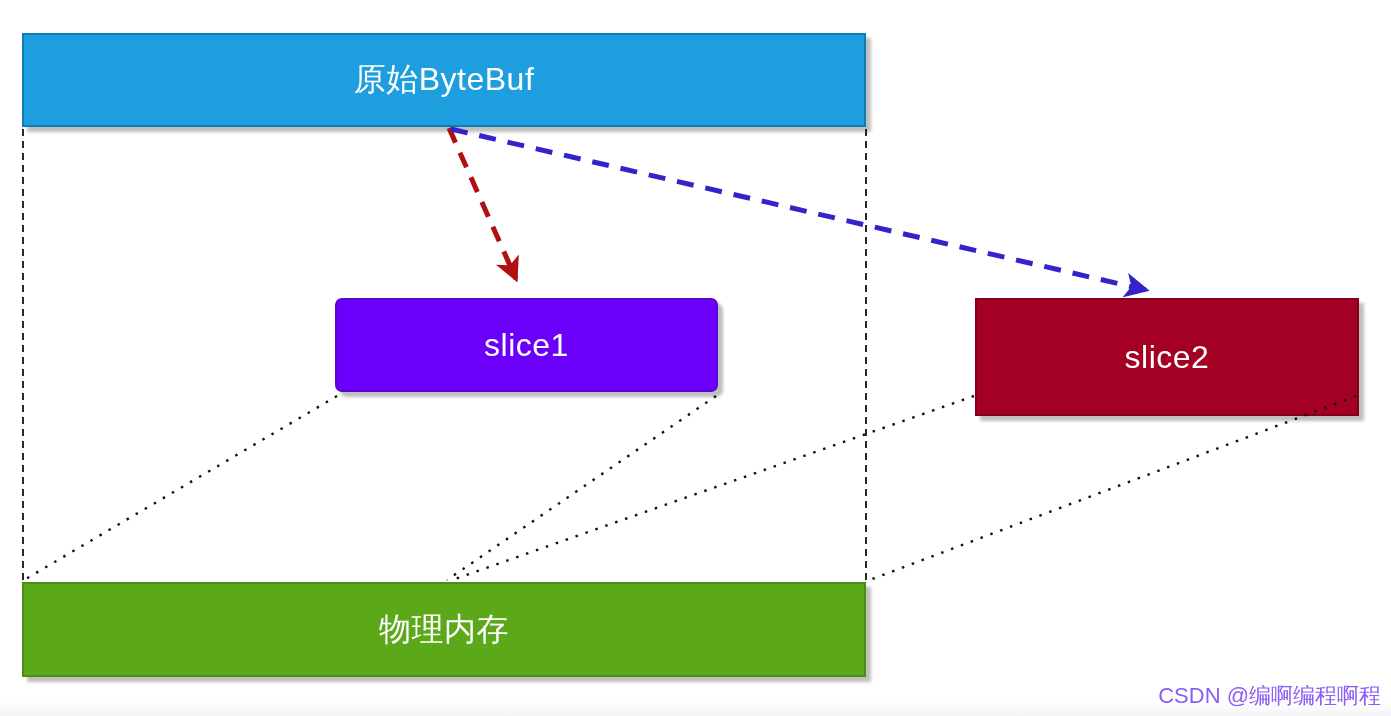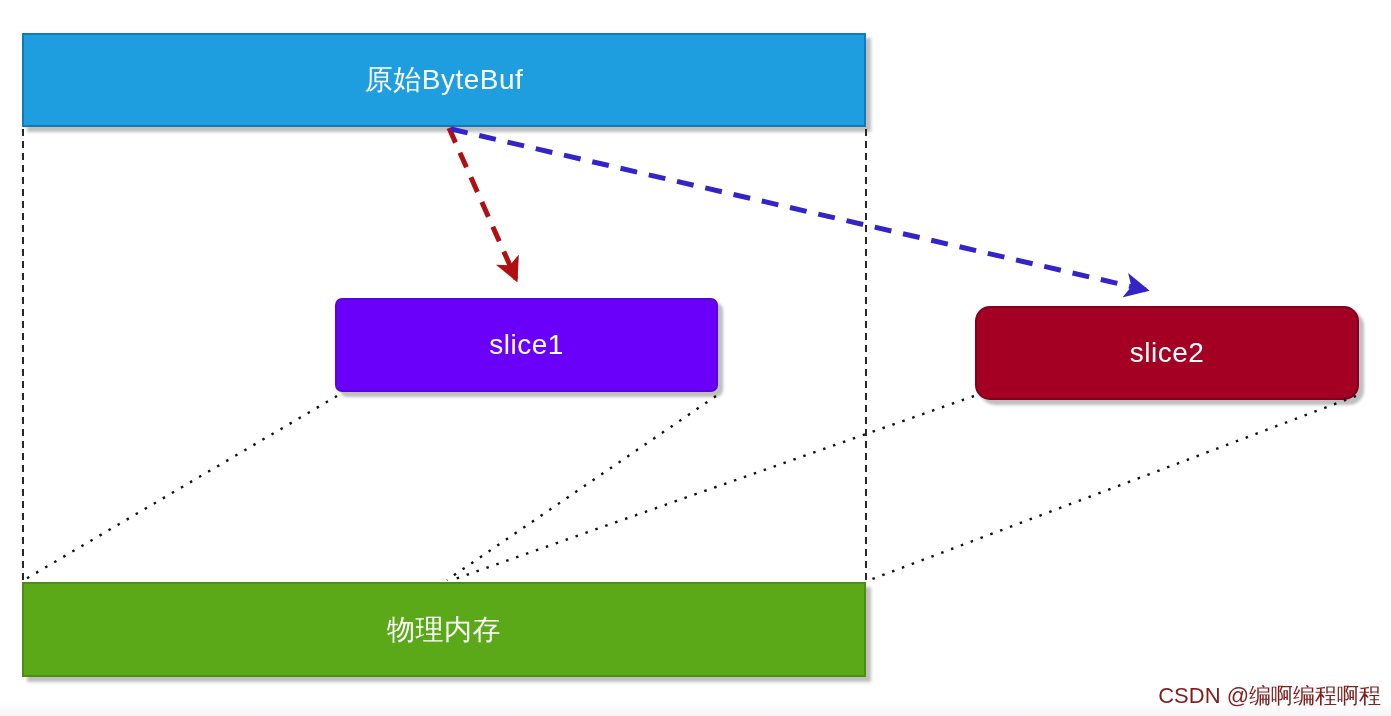--- a/index.html
+++ b/index.html
@@ -17,28 +17,28 @@
   .node {
     position: absolute;
     display: flex;
     align-items: center;
     justify-content: center;
     border: 2px solid transparent;
     box-shadow: 5px 5px 3px #bfbfbf;
   }
   .node .label {
     color: #ffffff;
-    font-size: 28px;
+    font-size: 32px;
     letter-spacing: 0.5px;
     white-space: nowrap;
   }
 
   .node-original { left: 22px;  top: 33px;  width: 844px; height: 94px; }
   .node-slice1   { left: 335px; top: 298px; width: 383px; height: 94px; border-radius: 7px; }
-  .node-slice2   { left: 975px; top: 306px; width: 384px; height: 94px; border-radius: 15px; }
+  .node-slice2   { left: 975px; top: 298px; width: 384px; height: 118px; }
   .node-memory   { left: 22px;  top: 582px; width: 844px; height: 95px; }
 
   svg.overlay {
     position: absolute;
     left: 0; top: 0;
     width: 1391px;
     height: 716px;
     pointer-events: none;
   }
 
@@ -99,14 +99,14 @@
     <line x1="974" y1="396" x2="452" y2="580" stroke-width="2.4" stroke-dasharray="2.5 8" stroke="#111111"></line>
     <line x1="1356" y1="396" x2="867" y2="581" stroke-width="2.4" stroke-dasharray="2.5 8" stroke="#111111"></line>
 
     <line x1="449" y1="128" x2="516" y2="279" stroke-width="5" stroke-dasharray="16 11" marker-end="url(#arrow-red)" stroke="#B20F12"></line>
 
     <line x1="451" y1="129" x2="1146" y2="290" stroke-width="5" stroke-dasharray="17 12" marker-end="url(#arrow-blue)" stroke="#3323C9"></line>
   </svg>
 
   <div class="bottom-strip"></div>
 
-  <div class="watermark" style="color: #7f1d1d;">CSDN @编啊编程啊程</div>
+  <div class="watermark" style="color: #8b5cf6;">CSDN @编啊编程啊程</div>
 </div>
 
 </body></html>

